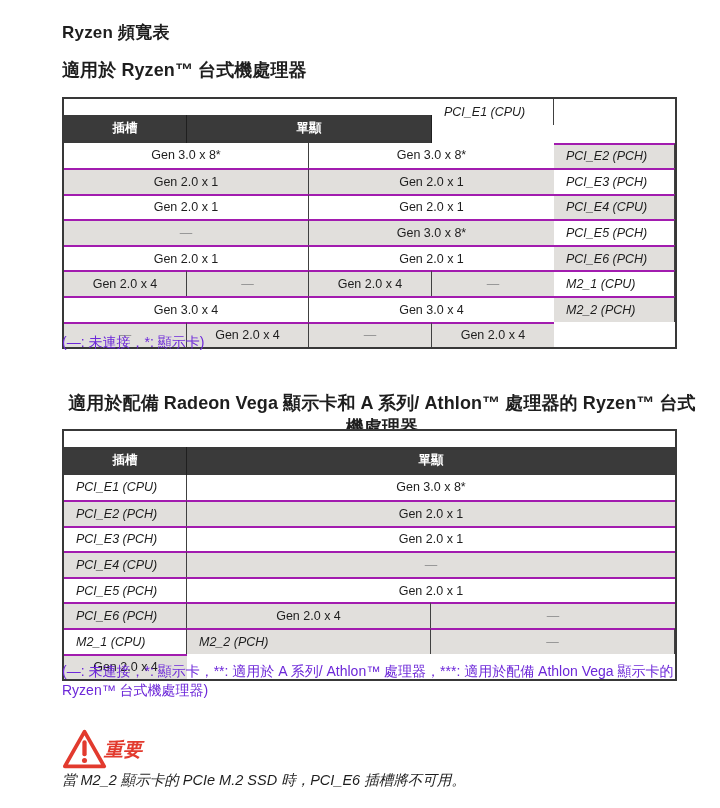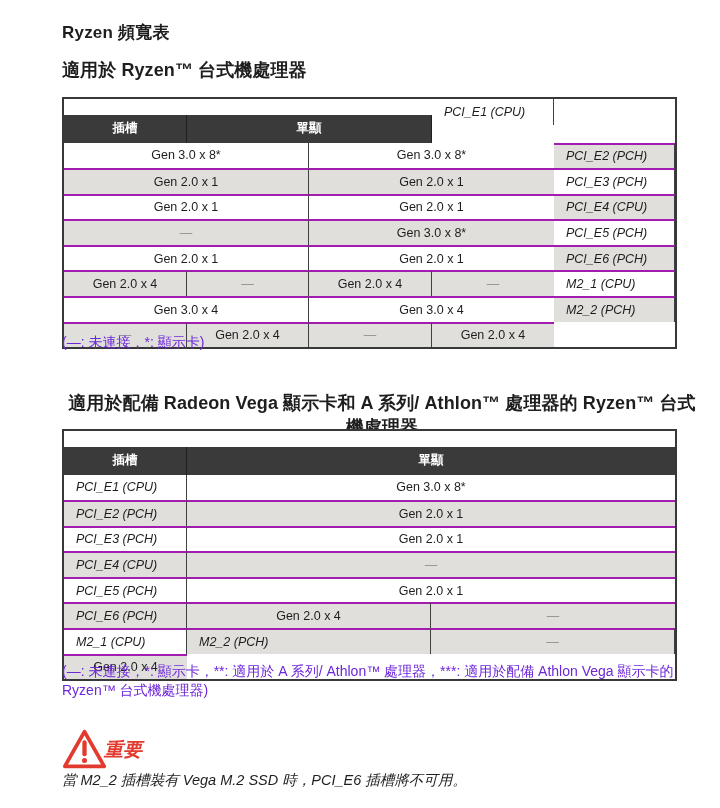--- a/index.html
+++ b/index.html
@@ -109,13 +109,13 @@
   </div>
 
 <div class="abs note n2">(—: 未連接，*: 顯示卡，**: 適用於 A 系列/ Athlon™ 處理器，***: 適用於配備 Athlon Vega 顯示卡的 Ryzen™ 台式機處理器)</div>
 
 <svg class="abs imp-icon" viewBox="0 0 48 44">
   <path d="M24 3.5 L45 40.5 L3 40.5 Z" fill="none" stroke="#e23a2e" stroke-width="4" stroke-linejoin="round"></path>
   <line x1="24" y1="15" x2="24" y2="27.5" stroke="#e23a2e" stroke-width="4.6" stroke-linecap="round"></line>
   <circle cx="24" cy="34.2" r="2.7" fill="#e23a2e"></circle>
 </svg>
 <div class="abs imp-label">重要</div>
-<div class="abs imp-text">當 M2_2 插槽裝有 Vega M.2 SSD 時，PCI_E6 插槽將不可用。</div>
+<div class="abs imp-text">當 M2_2 顯示卡的 PCIe M.2 SSD 時，PCI_E6 插槽將不可用。</div>
 
 </body></html>

